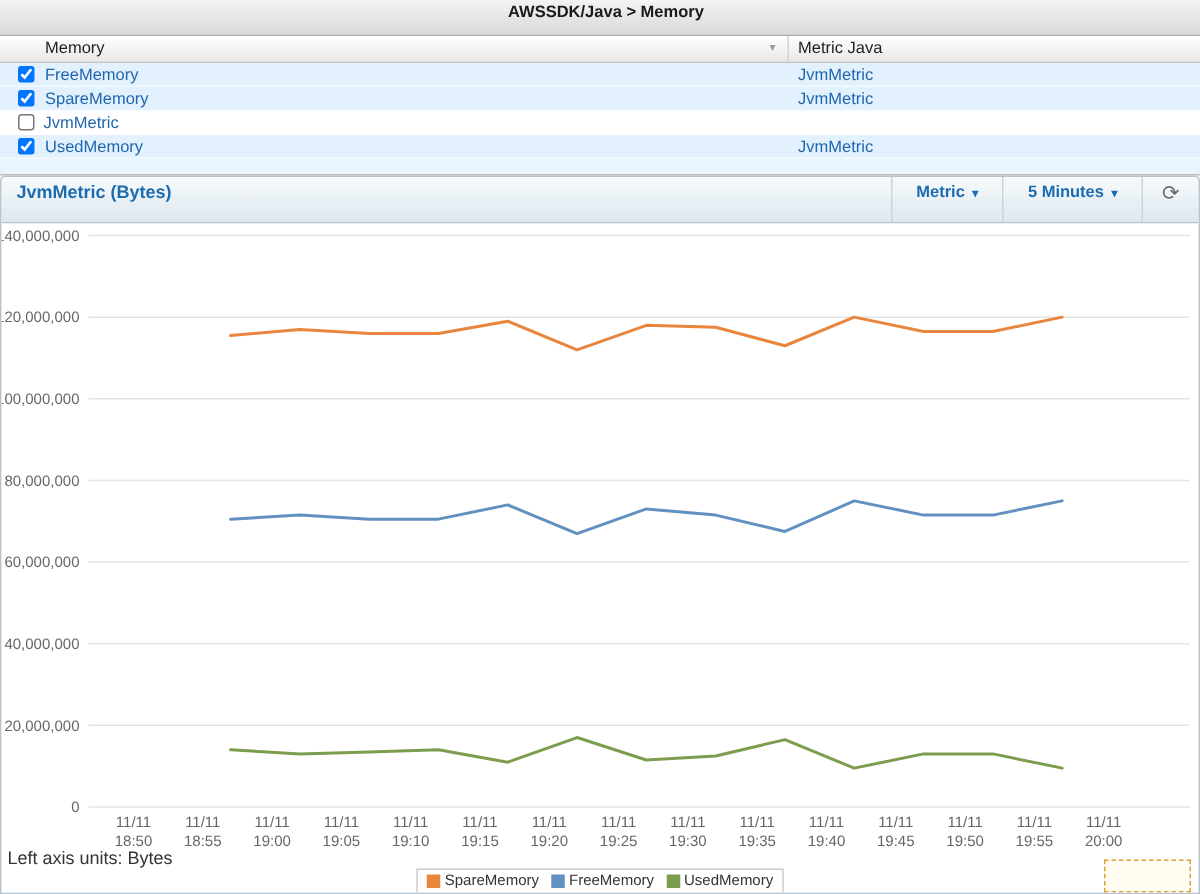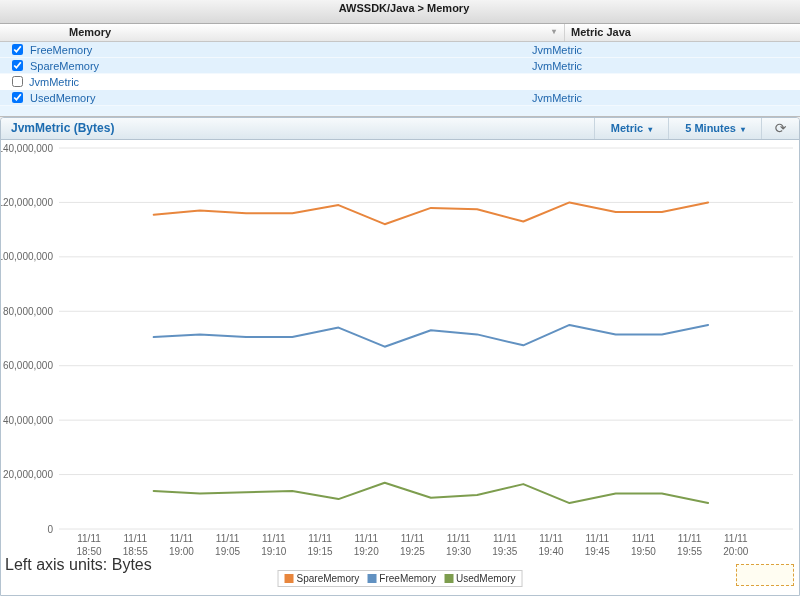--- a/index.html
+++ b/index.html
@@ -22,22 +22,21 @@
     padding-left:8px;
     color:#1a1a1a;
     text-align:center;
   }
   
   .table-header {
     height:18px;
     display:flex;
     background:linear-gradient(#ffffff,#e8e8e8);
     border-bottom:1px solid #c6c6c6;
-    font-weight:bold;
-    padding-left:39px;
+    font-weight:normal;
   }
   .col-memory {
     width:526px;
     padding-left:30px;
     line-height:17px;
     position:relative;
     border-right:1px solid #d2d2d2;
   }
   .sort-arrow {
     position:absolute; right:8px; top:4px;
@@ -72,21 +71,21 @@
   .chart-panel {
     position:absolute;
     left:0; top:117px;
     width:800px; height:479px;
     border:1px solid #b4c3d0;
     border-radius:4px 4px 0 0;
     overflow:hidden;
     background:#fff;
   }
   .panel-header {
-    height:22px;
+    height:31px;
     background:linear-gradient(#f7fafc,#dde8ef);
     border-bottom:1px solid #b4c3d0;
     display:flex;
     align-items:stretch;
   }
   .panel-title {
     font-size:12px; font-weight:bold; color:#1d6cb0;
     padding-left:10px; line-height:21px; flex:1;
   }
   .hdr-control {
@@ -100,21 +99,21 @@
   .refresh-btn {
     width:38px; text-align:center;
     border-left:1px solid #c8d5df;
     line-height:20px; cursor:pointer;
   }
   .refresh-icon { font-size:14px; color:#6b6b6b; }
   .chart-body { position:relative; width:798px; height:455px; background:#fff; }
   #chart-svg { position:absolute; left:0; top:0; }
   .axis-note {
     position:absolute; left:4px; top:416px;
-    font-size:16px; color:#333;
+    font-size:12px; color:#333;
   }
   .legend {
     position:absolute; left:50%; top:430px; transform:translateX(-50%);
     display:flex; align-items:center; gap:8px;
     border:1px solid #ccc; background:#fff;
     padding:2px 6px; font-size:10px; color:#333;
     white-space:nowrap;
   }
   .legend-item { display:inline-flex; align-items:center; }
   .legend-swatch { width:9px; height:9px; display:inline-block; margin-right:3px; }

